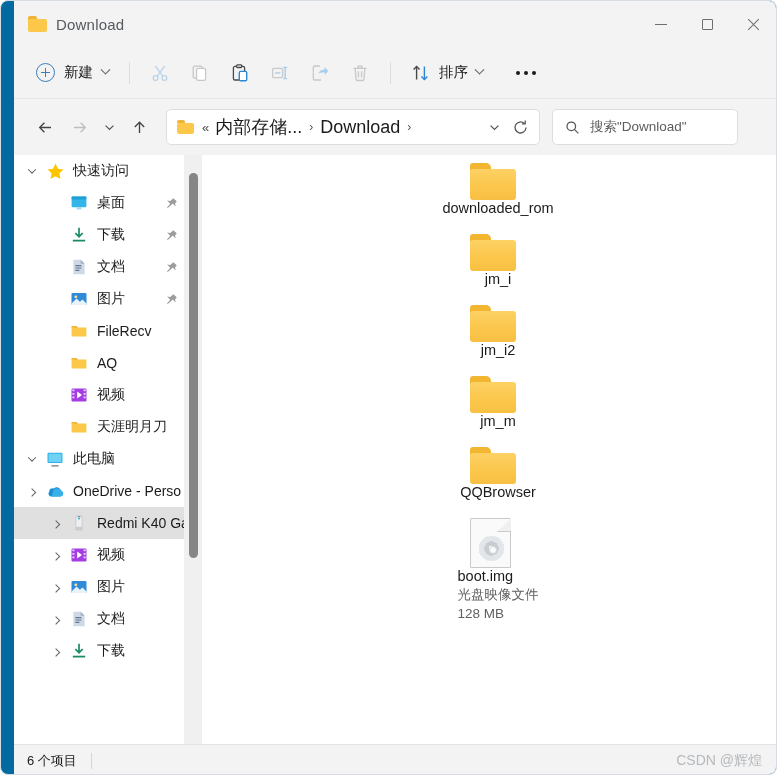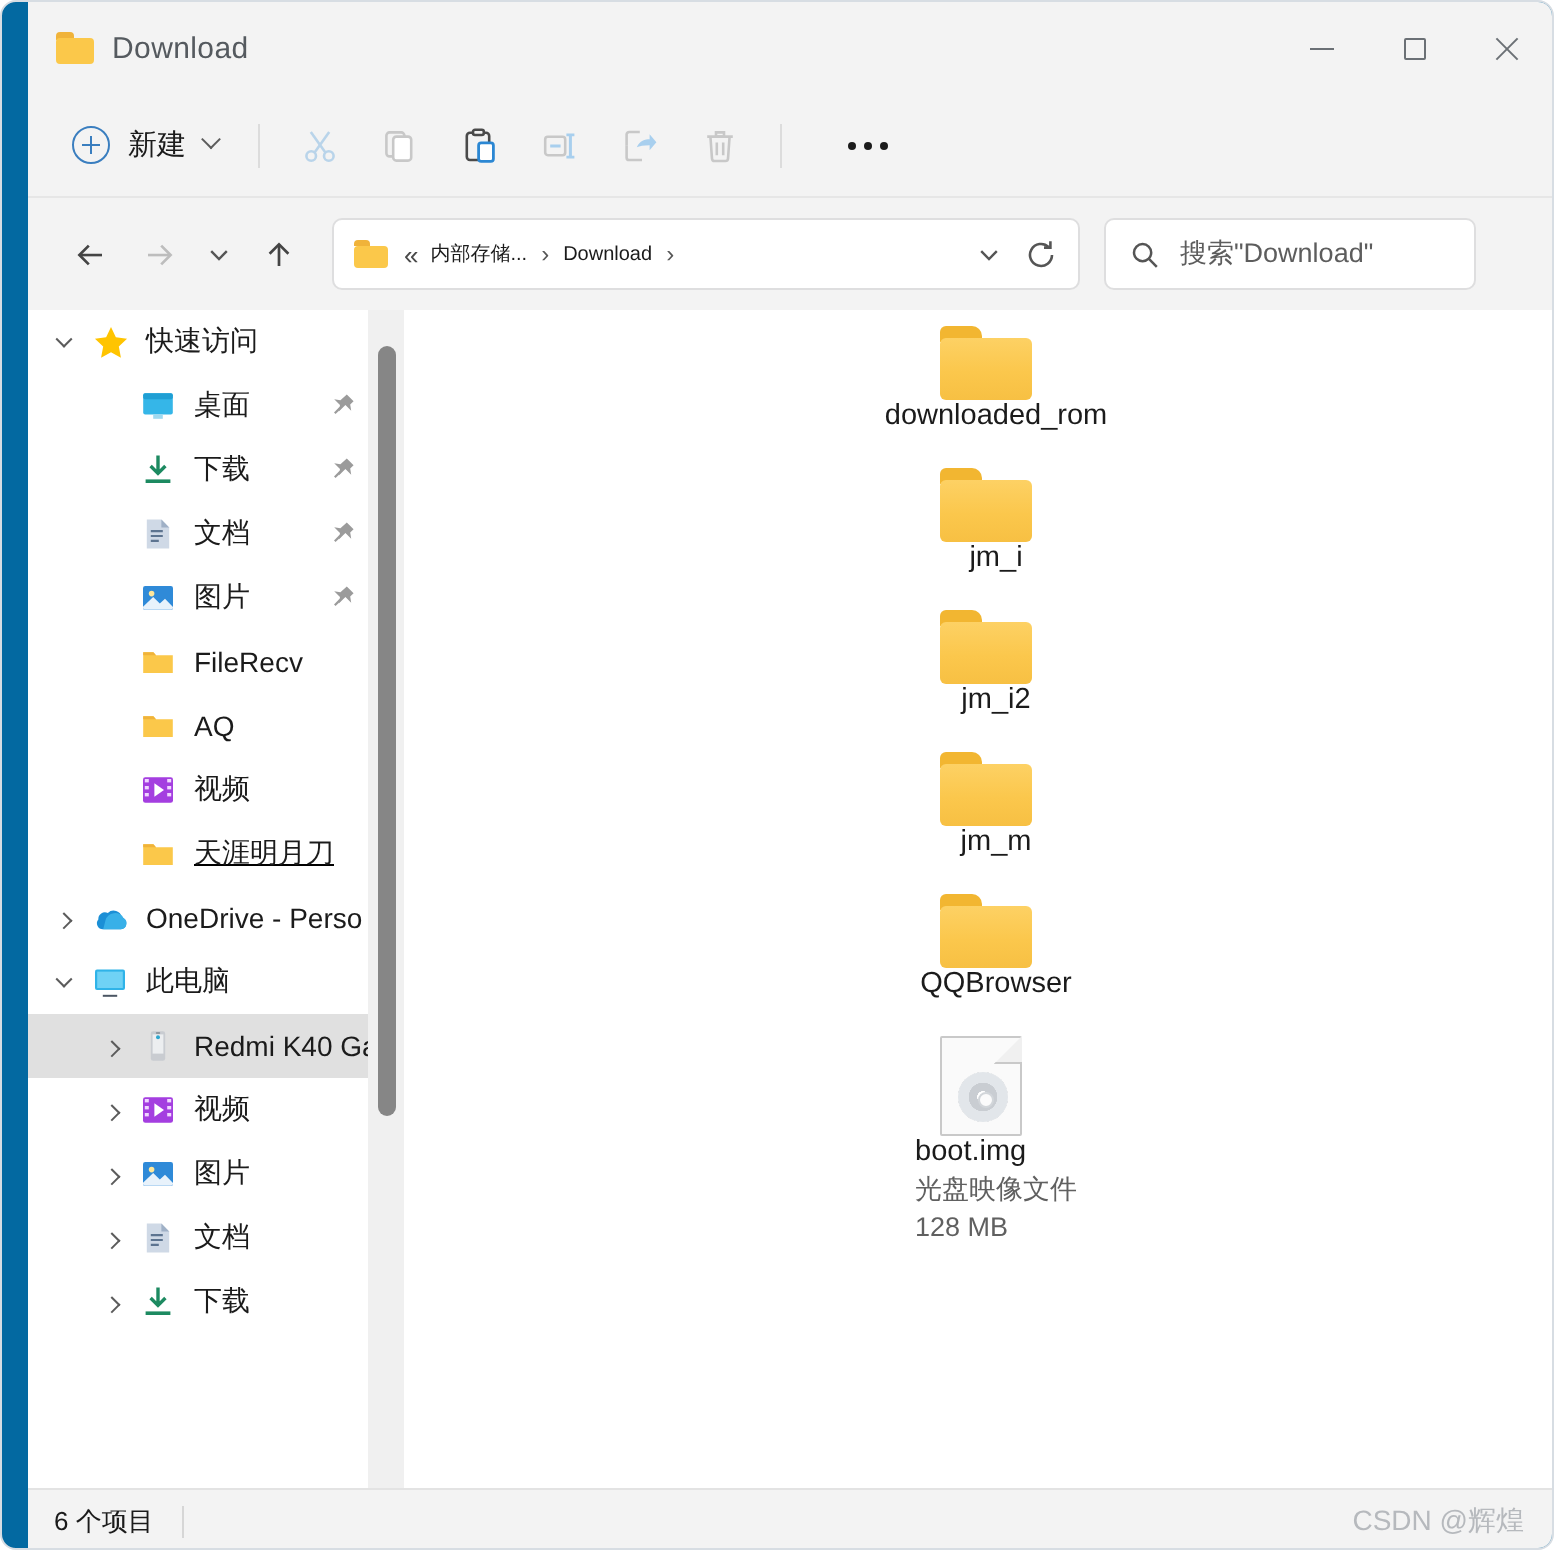--- a/index.html
+++ b/index.html
@@ -132,21 +132,21 @@
   }
   .crumb-folder::before {
     content: ""; position: absolute; left:0; top:0; width:8px; height:3px;
     background:#f0b33a; border-radius:2px 2px 0 0;
   }
   .crumb-folder::after {
     content: ""; position: absolute; left:0; top:2.5px; width:17px; height:11.5px;
     background:#fbc84a; border-radius:2px;
   }
   .crumb-chevs { font-size: 13px; color: #4a4a4a; margin-right: 7px; letter-spacing: -1px;}
-  .crumb-txt { font-size: 10px; color: #1b1b1b; white-space: nowrap; }
+  .crumb-txt { font-size: 18px; color: #1b1b1b; white-space: nowrap; }
   .crumb-arrow { font-size: 12px; color: #575757; margin: 0 7px; }
   .crumb-spacer { flex: 1; }
   .crumb-icon { width: 26px; height: 30px; display:flex; align-items:center; justify-content:center; }
   .searchbox {
     width: 186px; height: 36px; margin-left: 12px; flex: none;
     background: #ffffff; border: 1px solid #dededf; border-radius: 5px;
     display: flex; align-items: center; padding-left: 12px; gap: 10px;
   }
   .search-ph { font-size: 13.5px; color: #5d5d5d; }
 
@@ -325,20 +325,32 @@
           <path d="M3.6 5.3h12.8"></path>
           <path d="M8 3.2h4v2.1H8z"></path>
           <path d="M5.2 5.3l.8 11a1.3 1.3 0 0 0 1.3 1.2h5.4a1.3 1.3 0 0 0 1.3-1.2l.8-11"></path>
           <path d="M8.4 8.2v6.4M11.6 8.2v6.4"></path>
         </g>
       </svg>
     </div>
 
     <div class="tb-sep"></div>
 
+    <div class="tb-sort">
+      <svg width="20" height="20" viewBox="0 0 20 20">
+        <g stroke-width="1.4" fill="none">
+          <path d="M5.6 16.4V3.6" stroke="#4a4a4a"></path>
+          <path d="M2.6 6.6 5.6 3.6 8.6 6.6" stroke="#4a4a4a"></path>
+          <path d="M13.4 3.6v12.8" stroke="#2b87d3"></path>
+          <path d="M10.4 13.4 13.4 16.4 16.4 13.4" stroke="#2b87d3"></path>
+        </g>
+      </svg>
+      <span class="tb-label">排序</span>
+      <span class="chev"></span>
+    </div>
 
     <div class="tb-dots">
       <i></i>
       <i></i>
       <i></i>
     </div>
   </div>
 
   <div class="addressrow">
     <div class="nav-btn">
@@ -508,54 +520,54 @@
                   <rect x="2.4" y="10.5" width="2" height="1.7"></rect>
                   <rect x="13.6" y="3.5" width="2" height="1.7"></rect>
                   <rect x="13.6" y="7" width="2" height="1.7"></rect>
                   <rect x="13.6" y="10.5" width="2" height="1.7"></rect>
                 </g>
                 <path d="M7.2 5.6 12 9l-4.8 3.4z" fill="#ffffff"></path>
               </svg>
             </span>
             <span class="sb-txt">视频</span>
           </div>
-          <div class="sbitem" style="padding-left: 30px; text-decoration: underline;">
+          <div class="sbitem" style="padding-left: 30px;">
             <span class="sb-exp"></span>
             <span class="sb-ico">
               <svg width="18" height="18" viewBox="0 0 18 18">
                 <path d="M1.6 4.1h5.1l1.3 1.5h8.4v8.9H1.6z" fill="#fbc84a"></path>
                 <path d="M1.6 4.1h5.1l1.3 1.5H1.6z" fill="#f0b33a"></path>
               </svg>
             </span>
             <span class="sb-txt">天涯明月刀</span>
+          </div>
+          <div class="sbitem" style="padding-left: 6px;">
+            <span class="sb-exp">
+              <span class="c down"></span>
+            </span>
+            <span class="sb-ico">
+              <svg width="18" height="18" viewBox="0 0 18 18">
+                <rect x="1.5" y="2.8" width="15" height="10.2" rx="1" fill="#2fb3e8"></rect>
+                <rect x="2.6" y="3.8" width="12.8" height="8.2" fill="#6fd2f5"></rect>
+                <path d="M5.4 15.4h7.2v1H5.4z" fill="#4b5663"></path>
+              </svg>
+            </span>
+            <span class="sb-txt">此电脑</span>
           </div>
           <div class="sbitem" style="padding-left: 6px;">
             <span class="sb-exp">
               <span class="c right"></span>
             </span>
             <span class="sb-ico">
               <svg width="19" height="19" viewBox="0 0 18 18">
                 <path d="M5.3 13.8h8.4a2.8 2.8 0 0 0 .4-5.5 3.9 3.9 0 0 0-6.6-2.1 3.1 3.1 0 0 0-4.5 3 2.8 2.8 0 0 0 2.3 4.6z" fill="#1b8fd6"></path>
                 <path d="M5.3 13.8h8.4a2.8 2.8 0 0 0 1.3-5.2 4.7 4.7 0 0 0-8.6 1z" fill="#38b0e8"></path>
               </svg>
             </span>
             <span class="sb-txt">OneDrive - Perso</span>
-          </div>
-          <div class="sbitem" style="padding-left: 6px;">
-            <span class="sb-exp">
-              <span class="c down"></span>
-            </span>
-            <span class="sb-ico">
-              <svg width="18" height="18" viewBox="0 0 18 18">
-                <rect x="1.5" y="2.8" width="15" height="10.2" rx="1" fill="#2fb3e8"></rect>
-                <rect x="2.6" y="3.8" width="12.8" height="8.2" fill="#6fd2f5"></rect>
-                <path d="M5.4 15.4h7.2v1H5.4z" fill="#4b5663"></path>
-              </svg>
-            </span>
-            <span class="sb-txt">此电脑</span>
           </div>
           <div class="sbitem sel" style="padding-left: 30px;">
             <span class="sb-exp">
               <span class="c right"></span>
             </span>
             <span class="sb-ico">
               <svg width="18" height="18" viewBox="0 0 18 18">
                 <rect x="5.4" y="1.6" width="7.2" height="14.8" rx="1.2" fill="#c9ccd1"></rect>
                 <rect x="6.3" y="3.2" width="5.4" height="9.6" fill="#eceef0"></rect>
                 <rect x="7.9" y="2.1" width="2.2" height="0.8" rx="0.4" fill="#7f868f"></rect>

